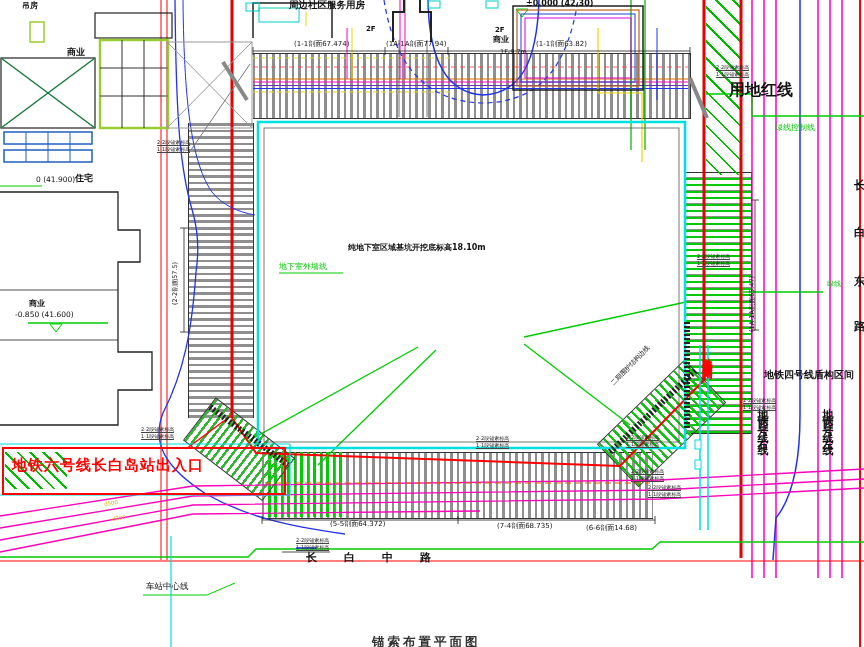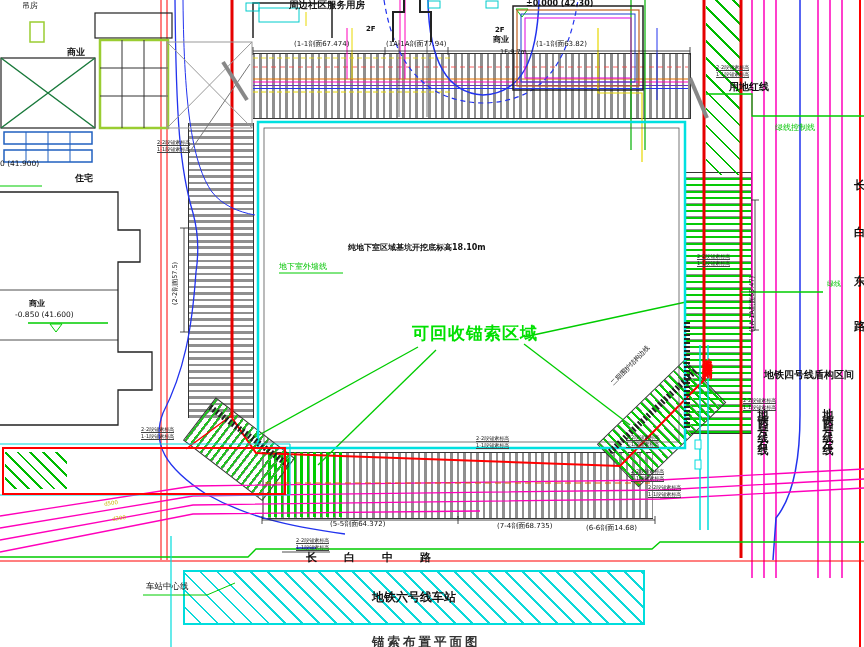--- a/index.html
+++ b/index.html
@@ -31,25 +31,20 @@
   <div class="band band-v" style="left:262px;top:452px;width:391px;height:65px;border-top:1px solid #333;border-bottom:1px solid #333;"></div>
   <div class="band" style="left:268px;top:452px;width:77px;height:65px;background:repeating-linear-gradient(90deg,#00cc00 0 2.5px,transparent 2.5px 6.5px);"></div>
   <div class="band" style="left:706px;top:0;width:35px;height:175px;background:repeating-linear-gradient(45deg,transparent 0 10px,#00bb00 10px 12px);"></div>
   <div class="band band-v" style="left:200px;top:392px;width:98px;height:52px;transform:rotate(37.5deg);transform-origin:0 26px;border:1px solid #333;">
     <div class="ov-green-v" style="opacity:.8;"></div>
   </div>
   <div class="band band-v" style="left:617px;top:436px;width:120px;height:58px;transform:rotate(-44deg);transform-origin:0 29px;border:1px solid #333;">
     <div class="ov-green-v"></div>
   </div>
 
-  <div style="position:absolute;left:183px;top:570px;width:458px;height:51px;border:2px solid #00dddd;z-index:1;
-              background:repeating-linear-gradient(45deg,rgba(0,220,220,0) 0 10px,rgba(0,215,215,.95) 10px 12px);
-              display:flex;align-items:center;justify-content:center;">
-    <span class="lb" style="position:static;font-weight:bold;font-size:12px;background:rgba(255,255,255,.0);">地铁六号线车站</span>
-  </div>
 
   <div class="band" style="left:5px;top:452px;width:62px;height:37px;background:repeating-linear-gradient(45deg,transparent 0 7px,#00bb00 7px 9px);"></div>
   <div style="position:absolute;left:2px;top:447px;width:280px;height:44px;border:2px solid #ff0000;z-index:4;"></div>
 
   <svg width="864" height="647" viewBox="0 0 864 647">
 
     <g fill="none">
       <path d="M161,0 V560" stroke="#ff0000" stroke-width="1"></path>
       <path d="M167,0 V560" stroke="#ff0000" stroke-width="1"></path>
       <path d="M232,0 V418" stroke="#e60000" stroke-width="3"></path>
@@ -178,55 +173,55 @@
       <path d="M708,345 V530" stroke="#00dddd" stroke-width="1.5"></path>
       <rect x="695" y="440" width="6" height="9" stroke="#00dddd" stroke-width="1" fill="#fff"></rect>
       <rect x="695" y="460" width="6" height="9" stroke="#00dddd" stroke-width="1" fill="#fff"></rect>
       <path d="M171,536 V647" stroke="#00dddd" stroke-width="1.2"></path>
       <path d="M0,444 H290 M0,495 H290 M290,444 V495" stroke="#00dddd" stroke-width="1.2"></path>
       <path d="M296,548 H316" stroke="#2233ee" stroke-width="1.5"></path>
       <path d="M282,552 H330" stroke="#222" stroke-width="0.8"></path>
     </g>
   </svg>
 
-  <div class="lb" style="left:22px;top:2px;font-weight:normal;font-size:8px;">吊房</div>
+  <div class="lb" style="left:22px;top:2px;font-weight:bold;font-size:8px;">吊房</div>
   <div class="lb" style="left:289px;top:0;font-weight:bold;font-size:9.5px;">周边社区服务用房</div>
   <div class="lb" style="left:516px;top:0;font-weight:bold;font-size:8px;margin-left:10px;">±0.000 (42.30)</div>
   <div class="lb" style="left:294px;top:41px;font-size:7px;">(1-1剖面67.474)</div>
   <div class="lb" style="left:386px;top:41px;font-size:7px;">(1A-1A剖面77.94)</div>
   <div class="lb" style="left:536px;top:41px;font-size:7px;">(1-1剖面63.82)</div>
   <div class="lb" style="left:366px;top:26px;font-size:7px;font-weight:bold;">2F</div>
   <div class="lb" style="left:495px;top:27px;font-size:7px;font-weight:bold;">2F</div>
   <div class="lb" style="left:493px;top:36px;font-size:8px;font-weight:bold;">商业</div>
   <div class="lb" style="left:494px;top:49px;font-size:6.5px;margin-left:6px;">1F-9.7m</div>
   <div class="lb" style="left:67px;top:48px;font-weight:bold;font-size:9px;">商业</div>
   <div class="lb" style="left:75px;top:174px;font-weight:bold;font-size:9px;">住宅</div>
-  <div class="lb" style="left:0;top:160px;font-size:7.5px;">0 (41.900)</div>
+  <div class="lb" style="left:0;top:176px;font-size:7.5px;padding-left:36px;">0 (41.900)</div>
   <div class="lb" style="left:29px;top:300px;font-weight:bold;font-size:8px;">商业</div>
   <div class="lb" style="left:15px;top:311px;font-size:7.5px;">-0.850 (41.600)</div>
 
   <div class="lb" style="left:348px;top:244px;font-size:8px;font-weight:bold;">纯地下室区域基坑开挖底标高18.10m</div>
   <div class="lb green" style="left:279px;top:263px;font-size:8px;">地下室外墙线</div>
-  <div class="lb green" style="left:412px;top:324px;font-size:17px;font-weight:bold;letter-spacing:1px;color:#00e000;">可回收锚索区域</div>
   <div class="lb" style="left:172px;top:305px;font-size:6.5px;transform:rotate(-90deg);transform-origin:0 0;">(2-2剖面57.5)</div>
   <div class="lb" style="left:749px;top:332px;font-size:6.5px;transform:rotate(-90deg);transform-origin:0 0;">(1A-1A剖面65.47)</div>
   <div class="lb" style="left:330px;top:521px;font-size:7px;">(5-5剖面64.372)</div>
   <div class="lb" style="left:497px;top:523px;font-size:7px;">(7-4剖面68.735)</div>
   <div class="lb" style="left:586px;top:525px;font-size:7px;">(6-6剖面14.68)</div>
   <div class="lb" style="left:610px;top:382px;font-size:6.5px;transform:rotate(-46deg);transform-origin:0 0;">二期围护结构边线</div>
   <div class="lb red vert" style="left:702px;top:350px;font-size:10px;font-weight:bold;letter-spacing:1px;height:140px;">地铁出入口结合处永久结构</div>
 
-  <div class="lb" style="left:729px;top:81px;font-weight:bold;font-size:10px;">用地红线</div>
+  <div class="lb" style="left:729px;top:81px;font-weight:bold;font-size:16px;">用地红线</div>
   <div class="lb green" style="left:775px;top:124px;font-size:8px;">绿线控制线</div>
   <div class="lb green" style="left:795px;top:281px;font-size:7px;margin-left:32px;">绿线</div>
   <div class="lb" style="left:764px;top:369px;font-we ight:bold;font-weight:bold;font-size:10px;">地铁四号线盾构区间</div>
   <div class="lb vert" style="left:756px;top:399px;font-weight:bold;font-size:11px;letter-spacing:6px;height:140px;">地铁四号线右线</div>
   <div class="lb vert" style="left:821px;top:399px;font-weight:bold;font-size:11px;letter-spacing:6px;height:140px;">地铁四号线左线</div>
   <div class="lb vert" style="left:853px;top:170px;font-weight:bold;font-size:11.5px;letter-spacing:47px;height:250px;">长白东路</div>
 
+  <div class="lb red" style="left:12px;top:457px;font-weight:bold;font-size:15px;letter-spacing:1px;z-index:6;">地铁六号线长白岛站出入口</div>
   <div class="lb" style="left:306px;top:552px;font-weight:bold;font-size:11px;letter-spacing:27px;">长白中路</div>
   <div class="lb" style="left:146px;top:582px;font-weight:normal;font-size:8.5px;">车站中心线</div>
   <div class="lb" style="left:372px;top:635px;font-weight:bold;font-size:12.5px;letter-spacing:3px;color:#333;">锚索布置平面图</div>
   <div class="lb" style="left:104px;top:500px;font-size:5.5px;color:#c8b400;transform:rotate(-9deg);">d500</div>
   <div class="lb" style="left:112px;top:515px;font-size:5.5px;color:#c8b400;transform:rotate(-9deg);">d300</div>
 
   <div class="stk" style="left:157px;top:139px;">
       <span>2-2段锚索标高</span>
       <span>1-1段锚索标高</span>
     </div>

